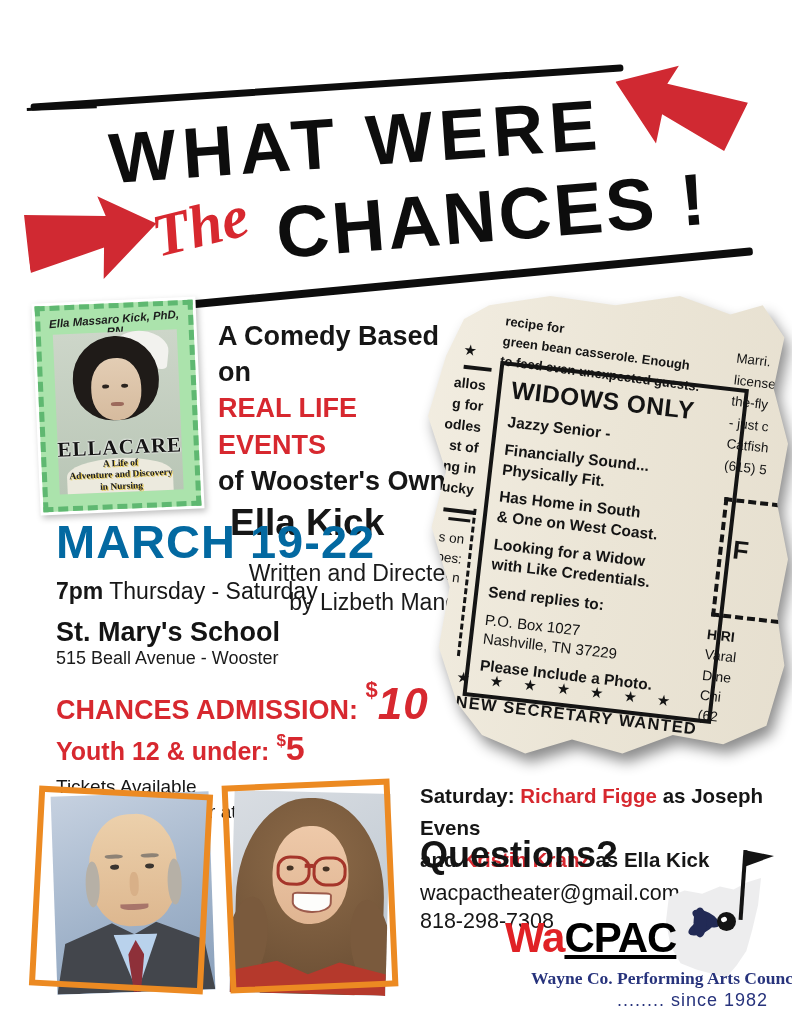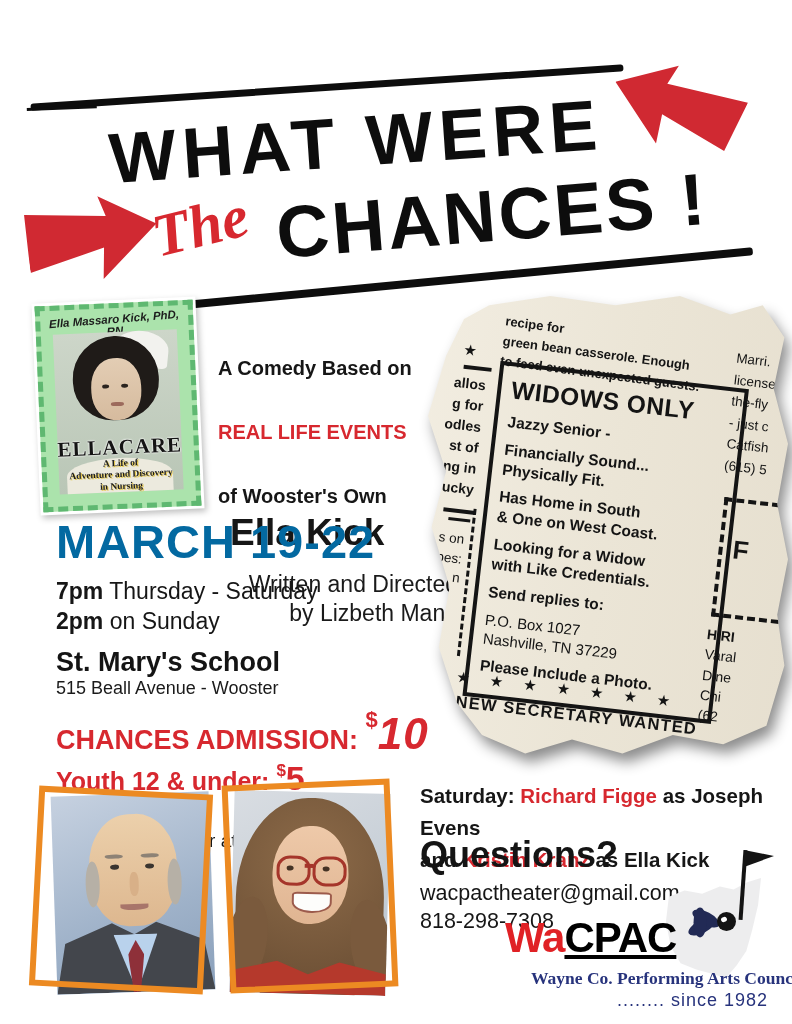--- a/index.html
+++ b/index.html
@@ -70,21 +70,21 @@
     letter-spacing:1px;color:#141414;text-shadow:0 0 2px #ffffff,0 0 2px #ffffff;
   }
   .book-sub{
     position:absolute;left:0;bottom:12px;width:100%;text-align:center;
     font-family:"Liberation Serif",serif;font-weight:700;font-size:9.5px;line-height:1.2;
     color:#1c1c1c;text-shadow:1px 1px 0 #e6c94f;
   }
 
   
   .intro{position:absolute;left:218px;top:318px;width:252px;}
-  .intro .l{font-size:20px;font-weight:800;line-height:1.34;color:#161616;margin-top:37px;}
+  .intro .l{font-size:27px;font-weight:800;line-height:1.34;color:#161616;}
   .intro .l.red{color:#d7282f;}
   .intro .l.big{font-size:37px;line-height:1.2;margin-top:2px;margin-left:12px;}
   .credits{margin-top:14px;width:240px;text-align:right;font-size:23px;line-height:1.25;font-weight:500;color:#1a1a1a;}
 
   
   .details{position:absolute;left:56px;top:514px;width:360px;}
   .dates{font-size:47px;font-weight:900;color:#0369a1;letter-spacing:1px;}
   .times{margin-top:8px;font-size:23px;font-weight:500;line-height:1.3;color:#161616;}
   .times b{font-weight:800;}
   .venue{margin-top:10px;font-size:27px;font-weight:800;color:#141414;}
@@ -238,24 +238,20 @@
     </div>
   </div>
 
   <div class="details">
     <div class="dates">MARCH 19-22</div>
     <div class="times">
       <div>
         <b>7pm</b>
         <span>Thursday - Saturday</span>
       </div>
-      <div>
-        <b>2pm</b>
-        <span>on Sunday</span>
-      </div>
     </div>
     <div class="venue">St. Mary's School</div>
     <div class="address">515 Beall Avenue - Wooster</div>
     <div class="adm">
       <span>CHANCES ADMISSION:</span>
       <span class="cur">$</span><span class="amt">10</span>
     </div>
     <div class="youth">
       <span>Youth 12 &amp; under:</span>
       <span class="cur">$</span><span class="amt">5</span>

